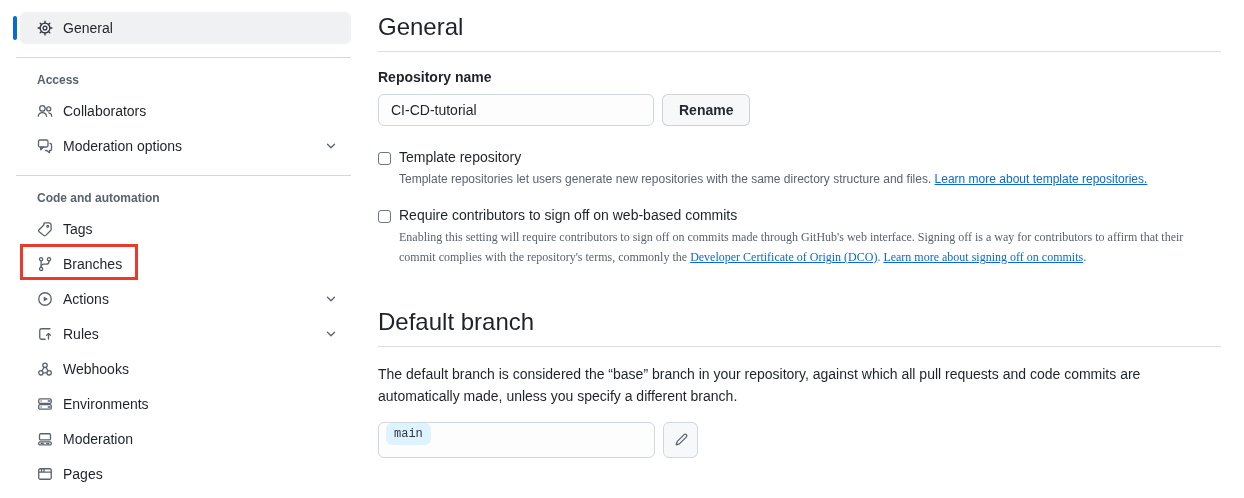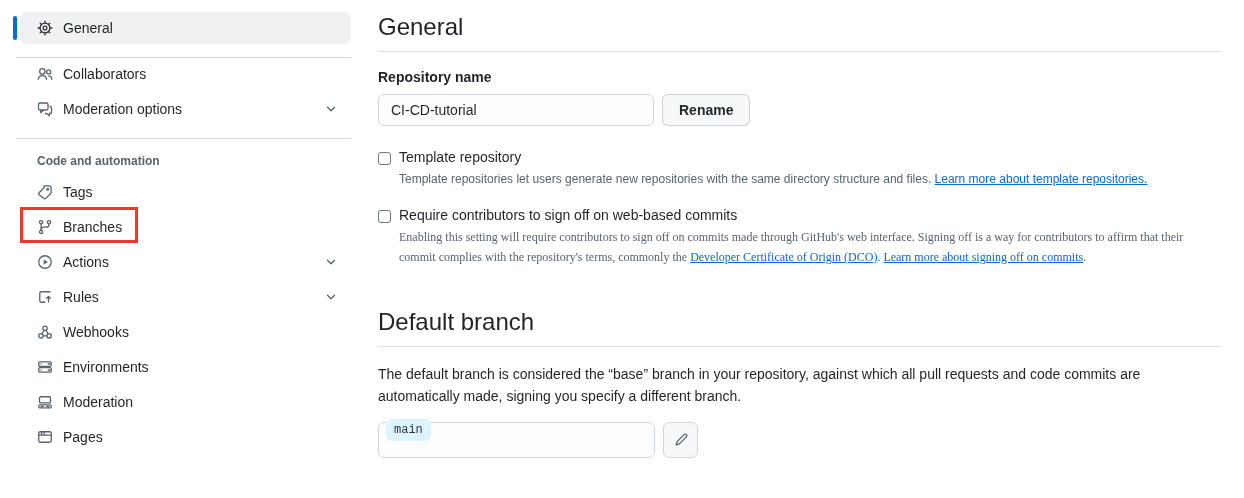--- a/index.html
+++ b/index.html
@@ -83,22 +83,22 @@
     font-size: 12px; line-height: 20px; color: #59636e;
   }
   .note.narrow { max-width: 793px; font-family: Liberation Serif, serif; }
   a.inline-link { color: #0969da; text-decoration: underline; cursor: pointer; }
   .subhead-2 { margin-top: 40px; }
   .para { margin-top: 16px; font-size: 14px; line-height: 22px; color: #1f2328; }
   .branch-row { display: flex; margin-top: 15px; gap: 8px; }
   .branch-input {
     width: 277px; height: 36px;
     border: 1px solid #d0d7de; border-radius: 6px;
-    background: #fdfdfe; display: flex; align-items: flex-end;
-    padding: 16px 7px;
+    background: #fdfdfe; display: flex; align-items: flex-start;
+    padding: 0 7px;
   }
   .branch-badge {
     background: #ddf4ff; color: #2f363d;
     font-family: "Liberation Mono", "DejaVu Sans Mono", monospace;
     font-size: 12px; padding: 4px 8px; border-radius: 6px;
   }
   .icon-btn {
     width: 35px; height: 36px;
     background: #f6f8fa; border: 1px solid #d0d7de; border-radius: 6px;
     display: flex; align-items: center; justify-content: center; cursor: pointer;
@@ -117,20 +117,21 @@
       <svg class="oct icon-16" viewBox="0 0 16 16">
         <circle cx="8" cy="8" r="4.9"></circle>
           <circle cx="8" cy="8" r="1.9"></circle>
         <path d="M12.9 8h2M11.46 11.46l1.42 1.42M8 12.9v2M4.54 11.46l-1.42 1.42M3.1 8h-2M4.54 4.54L3.12 3.12M8 3.1v-2M11.46 4.54l1.42-1.42"></path>
       </svg>
       <span class="label">General</span>
     </div>
 
     <hr class="side-divider">
 
+    <div class="section-title">Access</div>
 
     <div class="nav-item">
       <svg class="oct icon-16" viewBox="0 0 16 16">
         <circle cx="5.4" cy="5.4" r="2.7"></circle>
         <path d="M1.25 13.25a4.2 4.2 0 0 1 8.3 0"></path>
         <circle cx="11.7" cy="5.9" r="2"></circle>
         <path d="M14.75 13.25a3.5 3.5 0 0 0-3-3.4"></path>
       </svg>
       <span class="label">Collaborators</span>
     </div>
@@ -262,21 +263,21 @@
         <input type="checkbox" style="">
         <span class="check-label">Require contributors to sign off on web-based commits</span>
       </div>
       <div class="note narrow">
         <span>Enabling this setting will require contributors to sign off on commits made through GitHub's web interface. Signing off is a way for contributors to affirm that their commit complies with the repository's terms, commonly the </span><a class="inline-link">Developer Certificate of Origin (DCO)</a><span>. </span><a class="inline-link">Learn more about signing off on commits</a><span>.</span>
       </div>
     </div>
 
     <h2 class="subhead subhead-2">Default branch</h2>
 
-    <p class="para">The default branch is considered the “base” branch in your repository, against which all pull requests and code commits are automatically made, signing you specify a different branch.</p>
+    <p class="para">The default branch is considered the “base” branch in your repository, against which all pull requests and code commits are automatically made, unless you specify a different branch.</p>
 
     <div class="branch-row">
       <div class="branch-input">
         <span class="branch-badge">main</span>
       </div>
       <button class="icon-btn">
         <svg class="oct icon-16" viewBox="0 0 16 16">
           <path d="M11.1 2.6a1.5 1.5 0 0 1 2.12 0l.18.18a1.5 1.5 0 0 1 0 2.12L6.4 11.9l-3.15.85.85-3.15Z"></path>
         </svg>
       </button>

